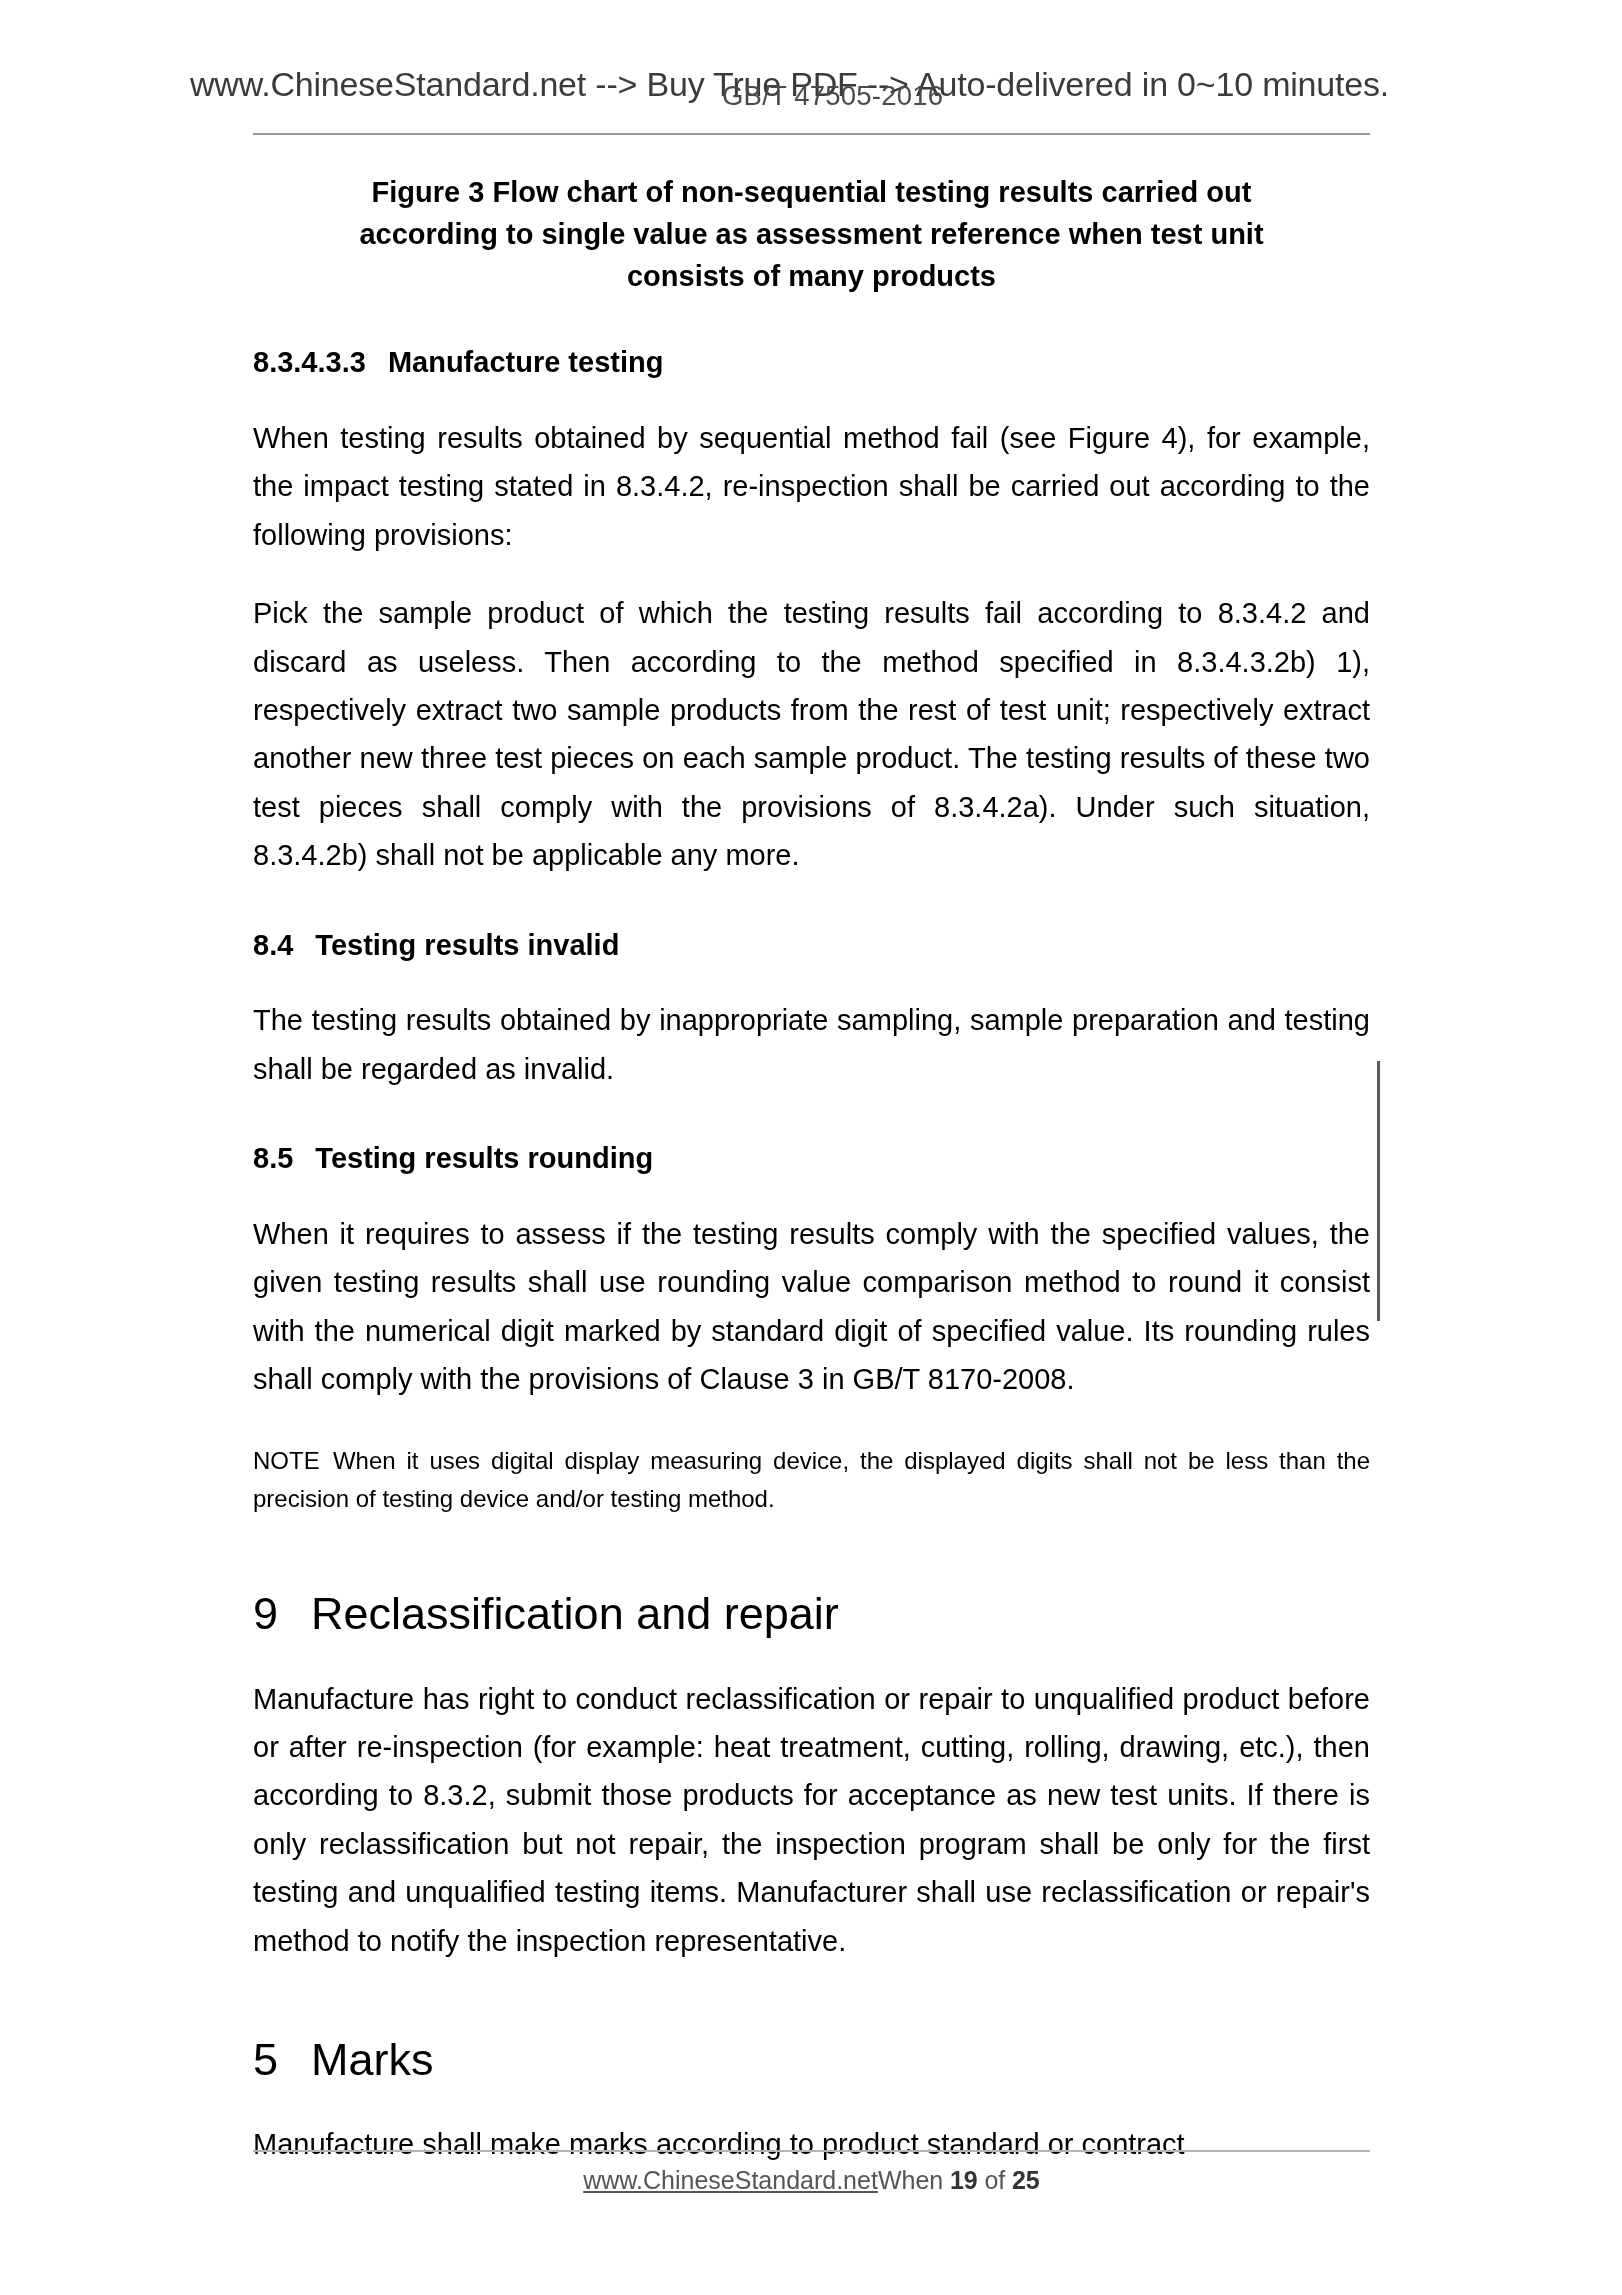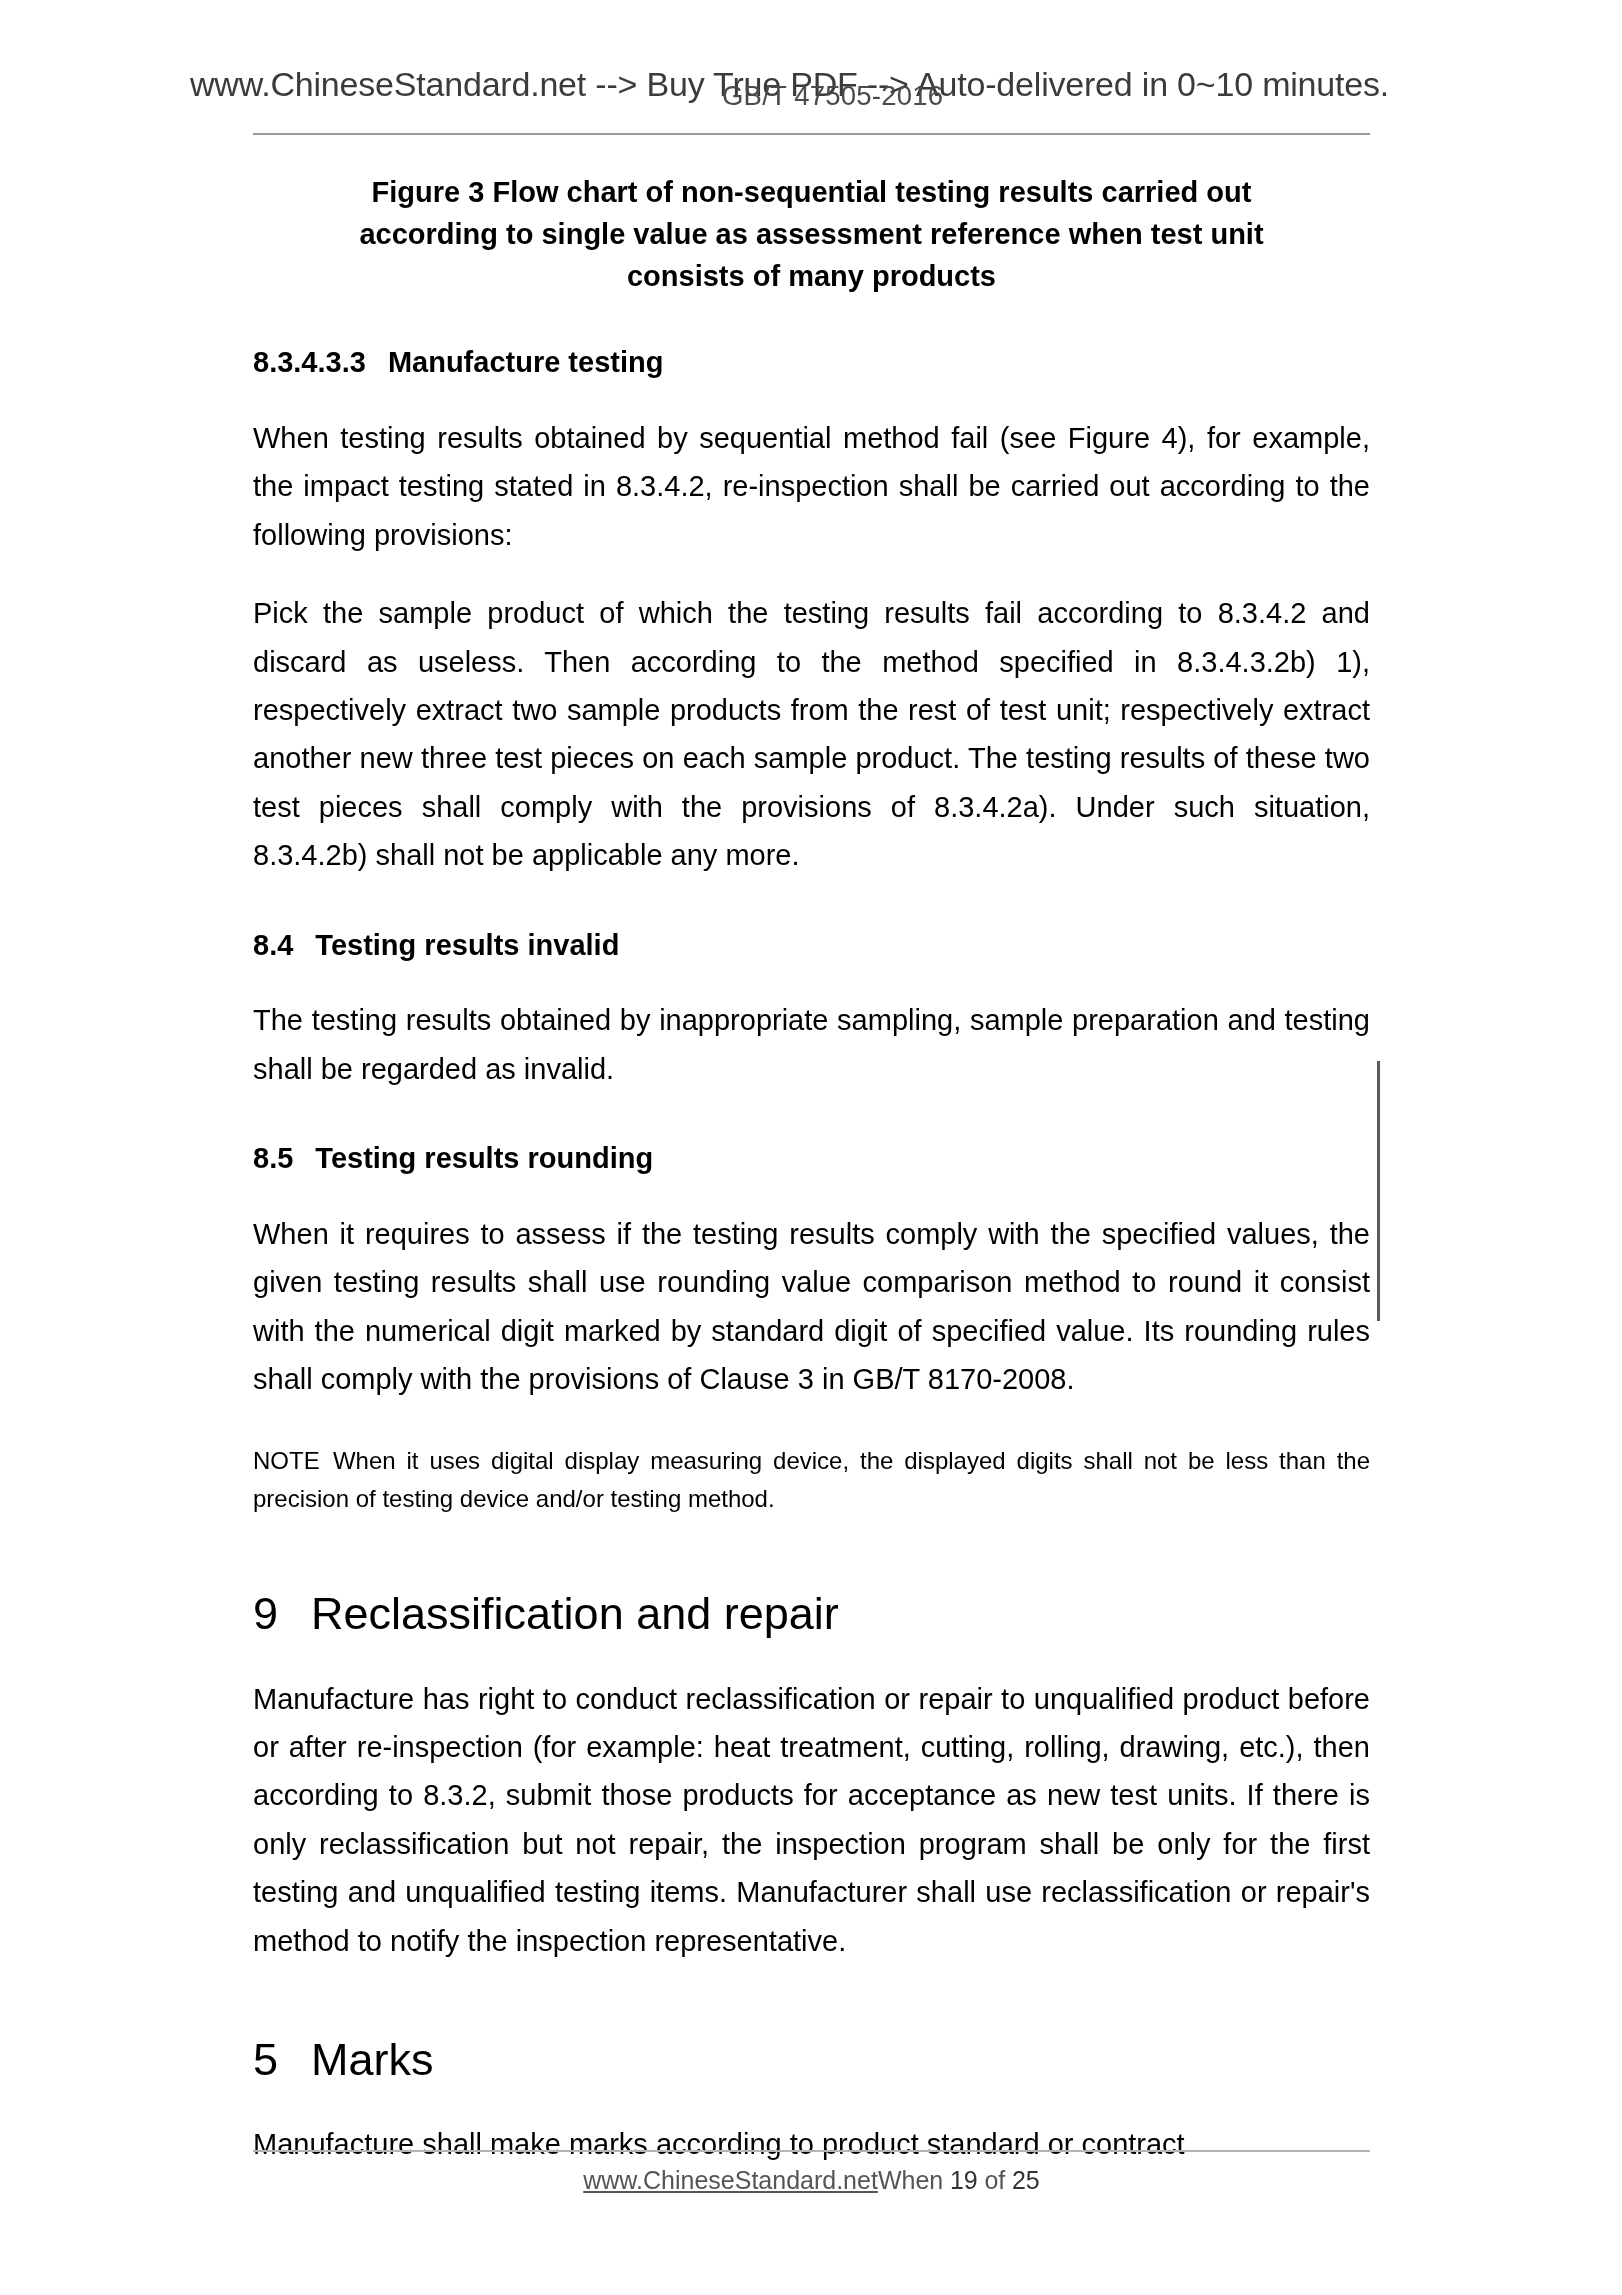--- a/index.html
+++ b/index.html
@@ -147,21 +147,21 @@
   }
   .footer-link {
     color: #555555;
     text-decoration: underline;
     white-space: nowrap;
   }
   .footer-page {
     white-space: nowrap;
     color: #555555;
   }
-  .footer-page .pg-num { font-weight: normal; color: #333333; }
+  .footer-page .pg-num { font-weight: bold; color: #333333; }
   .footer-page .sep { display: inline-block; width: 6.7px; }
 </style>
 </head>
 <body>
 
 <div class="page">
 
   <div class="header-band">
     <div class="promo-line">www.ChineseStandard.net --&gt; Buy True PDF --&gt; Auto-delivered in 0~10 minutes.</div>
     <div class="std-number">GB/T 47505-2016</div>

